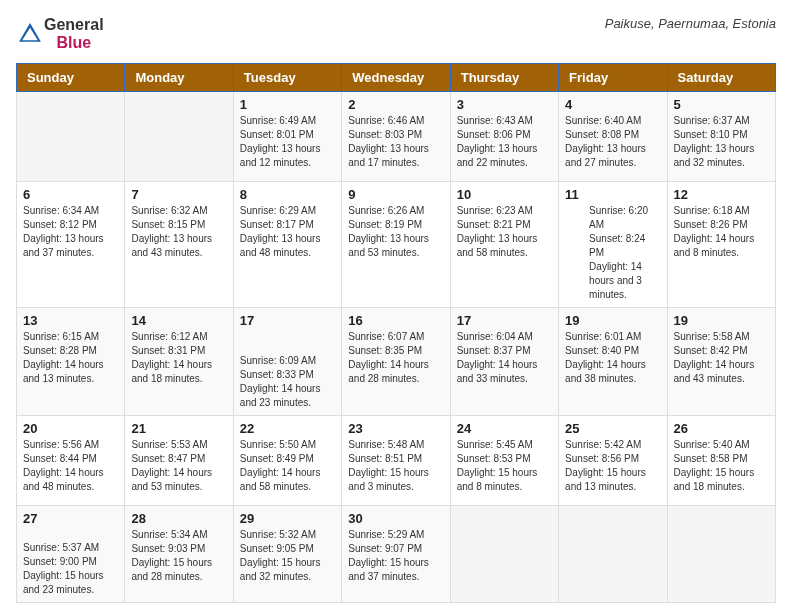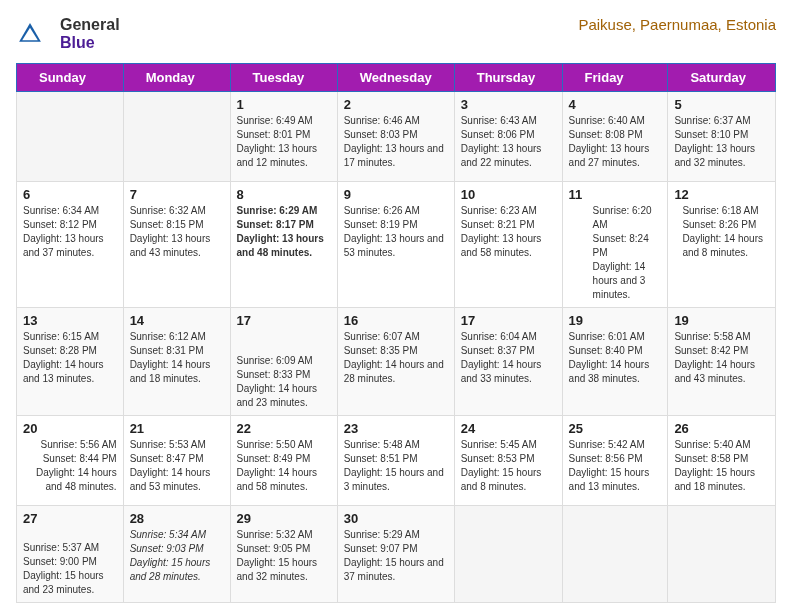--- a/index.html
+++ b/index.html
@@ -12,64 +12,66 @@
     }
     .header {
       display: flex;
       justify-content: space-between;
       align-items: flex-start;
       margin-bottom: 12px;
     }
     .logo {
       display: flex;
       align-items: center;
-      gap: 16px;
+      gap: 0;
+      text-align: center;
     }
     .logo-text {
       display: flex;
       flex-direction: column;
       line-height: 1.1;
     }
     .logo-general {
       font-size: 16px;
       font-weight: bold;
       color: #333;
     }
     .logo-blue {
       font-size: 16px;
       font-weight: bold;
-      color: #4c1d95;
+      color: #be185d;
     }
     .logo-icon {
       width: 28px;
       height: 28px;
     }
     .title-block {
       text-align: right;
     }
     .month-title {
       font-size: 36px;
       font-weight: bold;
       color: #1a1a2e;
     }
     .subtitle {
-      font-size: 15px;
-      color: #a16207;
+      font-size: 13px;
+      color: #404040;
+      font-style: italic;
     }
     table {
       width: 100%;
       border-collapse: collapse;
       border: 1px solid #ccc;
     }
     thead tr th {
-      background: #a21caf;
+      background: #a16207;
       color: #fff;
       font-size: 13px;
       font-weight: bold;
-      padding: 6px 22px;
+      padding: 6px 10px;
       border: 1px solid #2a6bbf;
       text-align: left;
     }
     tbody tr td {
       width: calc(100% / 7);
       vertical-align: top;
       padding: 5px 6px;
       border: 1px solid #ddd;
       font-size: 10.5px;
       color: #222;
@@ -172,21 +174,21 @@
 Daylight: 13 hours and 37 minutes.</div>
         </td>
         <td>
           <span class="day-num">7</span>
           <div class="day-info" style="white-space: pre-line;">Sunrise: 6:32 AM
 Sunset: 8:15 PM
 Daylight: 13 hours and 43 minutes.</div>
         </td>
         <td>
           <span class="day-num">8</span>
-          <div class="day-info" style="white-space: pre-line; font-weight: bold;">Sunrise: 6:29 AM
+          <div class="day-info" style="white-space: pre-line;">Sunrise: 6:29 AM
 Sunset: 8:17 PM
 Daylight: 13 hours and 48 minutes.</div>
         </td>
         <td>
           <span class="day-num">9</span>
           <div class="day-info" style="white-space: pre-line;">Sunrise: 6:26 AM
 Sunset: 8:19 PM
 Daylight: 13 hours and 53 minutes.</div>
         </td>
         <td>
@@ -196,21 +198,21 @@
 Daylight: 13 hours and 58 minutes.</div>
         </td>
         <td>
           <span class="day-num">11</span>
           <div class="day-info" style="white-space: pre-line; margin-left: 24px;">Sunrise: 6:20 AM
 Sunset: 8:24 PM
 Daylight: 14 hours and 3 minutes.</div>
         </td>
         <td>
           <span class="day-num">12</span>
-          <div class="day-info" style="white-space: pre-line; margin-left: 8px;">Sunrise: 6:18 AM
+          <div class="day-info" style="white-space: pre-line;">Sunrise: 6:18 AM
 Sunset: 8:26 PM
 Daylight: 14 hours and 8 minutes.</div>
         </td>
       </tr>
       <tr>
         <td>
           <span class="day-num">13</span>
           <div class="day-info" style="white-space: pre-line;">Sunrise: 6:15 AM
 Sunset: 8:28 PM
 Daylight: 14 hours and 13 minutes.</div>
@@ -248,21 +250,21 @@
         <td>
           <span class="day-num">19</span>
           <div class="day-info" style="white-space: pre-line;">Sunrise: 5:58 AM
 Sunset: 8:42 PM
 Daylight: 14 hours and 43 minutes.</div>
         </td>
       </tr>
       <tr>
         <td>
           <span class="day-num">20</span>
-          <div class="day-info" style="white-space: pre-line; text-align: right;">Sunrise: 5:56 AM
+          <div class="day-info" style="white-space: pre-line;">Sunrise: 5:56 AM
 Sunset: 8:44 PM
 Daylight: 14 hours and 48 minutes.</div>
         </td>
         <td>
           <span class="day-num">21</span>
           <div class="day-info" style="white-space: pre-line;">Sunrise: 5:53 AM
 Sunset: 8:47 PM
 Daylight: 14 hours and 53 minutes.</div>
         </td>
         <td>
@@ -298,21 +300,21 @@
       </tr>
       <tr>
         <td>
           <span class="day-num">27</span>
           <div class="day-info" style="white-space: pre-line; margin-top: 15px;">Sunrise: 5:37 AM
 Sunset: 9:00 PM
 Daylight: 15 hours and 23 minutes.</div>
         </td>
         <td>
           <span class="day-num">28</span>
-          <div class="day-info" style="white-space: pre-line; font-style: italic;">Sunrise: 5:34 AM
+          <div class="day-info" style="white-space: pre-line;">Sunrise: 5:34 AM
 Sunset: 9:03 PM
 Daylight: 15 hours and 28 minutes.</div>
         </td>
         <td>
           <span class="day-num">29</span>
           <div class="day-info" style="white-space: pre-line;">Sunrise: 5:32 AM
 Sunset: 9:05 PM
 Daylight: 15 hours and 32 minutes.</div>
         </td>
         <td>

